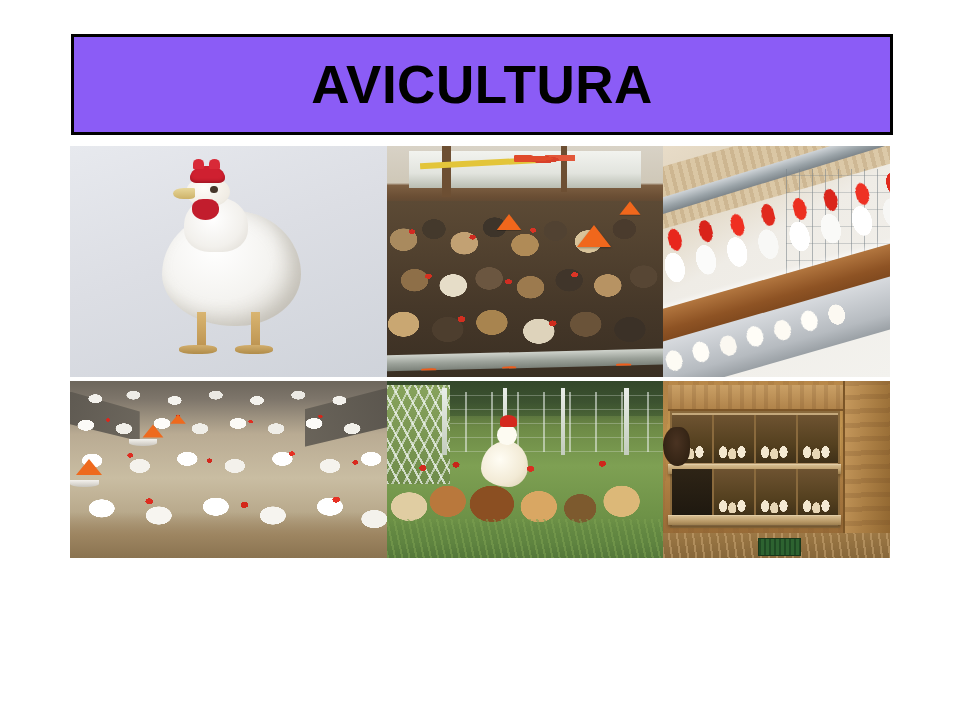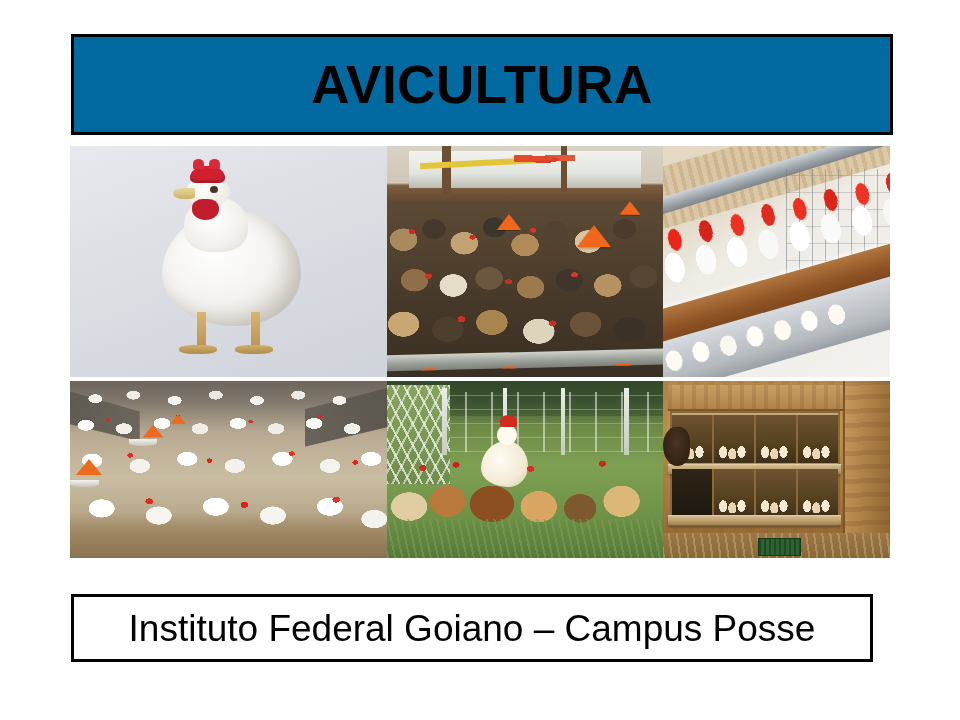--- a/index.html
+++ b/index.html
@@ -23,21 +23,21 @@
 
   
   .title-box {
     position: absolute;
     left: 71px;
     top: 34px;
     width: 822px;
     height: 101px;
     border: 3px solid #000000;
     box-sizing: border-box;
-    background: #0369a1;
+    background: #8b5cf6;
     display: flex;
     align-items: center;
     justify-content: center;
   }
   .title-text {
     font-size: 53px;
     font-weight: bold;
     color: #000000;
     letter-spacing: 0.5px;
     line-height: 1;
@@ -831,17 +831,14 @@
           <div class="nest-ledge nl-bot"></div>
         </div>
         <div class="dark-hen"></div>
         <div class="straw"></div>
         <div class="green-tray"></div>
       </div>
     </div>
 
   </div>
 
-  <div class="caption-box">
-    <div class="caption-text">Instituto Federal Goiano – Campus Posse</div>
-  </div>
 
 </div>
 
 </body></html>

